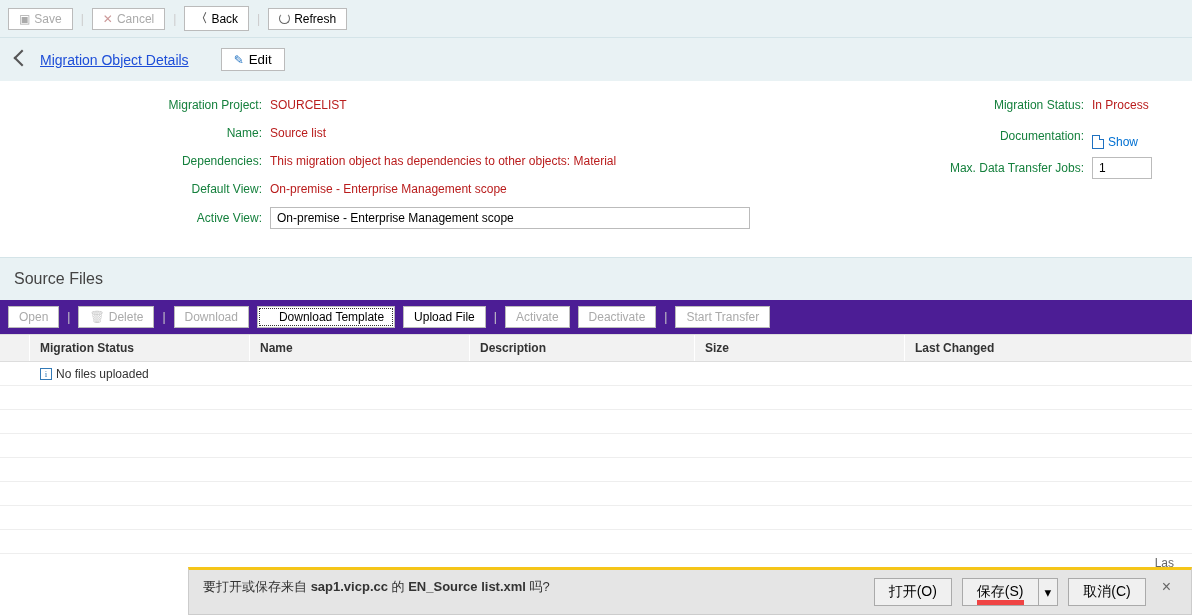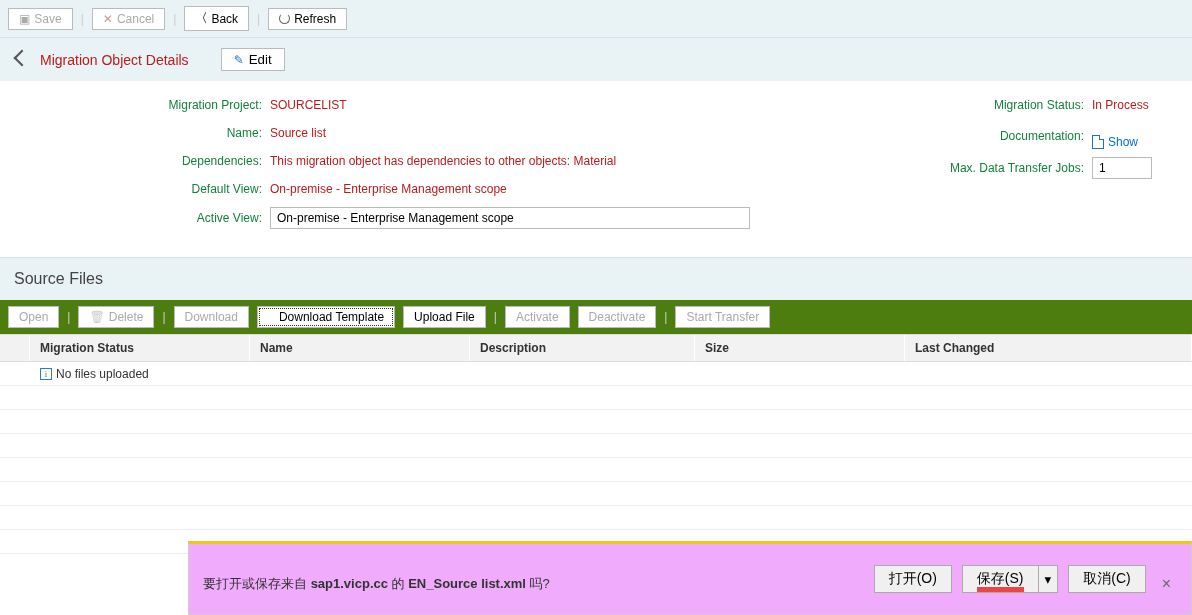--- a/index.html
+++ b/index.html
@@ -3,42 +3,42 @@
 <meta charset="utf-8">
 <style>
   * { box-sizing: border-box; margin: 0; padding: 0; font-family: Arial, sans-serif; }
   body { background: #fff; font-size: 12px; color: #333; overflow: hidden; width: 1192px; height: 615px; position: relative; }
   .toolbar { background: #e9f2f4; padding: 6px 8px; border-bottom: 1px solid #d4e4e8; display: flex; align-items: center; gap: 8px; }
   .tbtn { background: #fff; border: 1px solid #bbb; padding: 3px 10px; font-size: 12px; cursor: pointer; display: inline-flex; align-items: center; gap: 4px; }
   .tbtn.disabled { color: #aaa; cursor: default; }
   .tsep { color: #ccc; }
   .section-bar { background: #e9f2f4; padding: 10px 12px; display: flex; align-items: center; gap: 12px; }
   .chev { display: inline-block; width: 12px; height: 12px; transform: rotate(45deg); border-bottom: 2px solid #555; border-left: 2px solid #555; margin-left: 4px; margin-top: -4px; }
-  .sec-title { font-size: 14px; color: #b91c1c; }
+  .sec-title { font-size: 14px; color: #1d4ed8; text-decoration: underline; }
   .editbtn { margin-left: 20px; background: #fff; border: 1px solid #bbb; padding: 3px 12px; display: inline-flex; align-items: center; gap: 5px; cursor: pointer; }
   .details { background: #fff; padding: 14px 20px 20px 90px; display: flex; justify-content: space-between; }
   .dleft, .dright { }
   .drow { display: flex; align-items: center; margin-bottom: 8px; min-height: 20px; }
   .dlbl { width: 180px; text-align: right; color: #15803d; font-size: 12px; padding-right: 8px; }
   .dlbl::after { content: ":"; }
   .dval { font-size: 12px; color: #b91c1c; }
   .dinput { border: 1px solid #bbb; padding: 3px 6px; font-size: 12px; width: 480px; }
   .dinput-sm { border: 1px solid #bbb; padding: 3px 6px; font-size: 12px; width: 60px; }
   .linkblue { color: #0070d2; cursor: pointer; display: inline-flex; align-items: center; gap: 4px; margin-top: 12px; }
   .src-head { background: #e9f2f4; padding: 12px 14px; font-size: 16px; color: #444; border-top: 1px solid #d4e4e8; }
-  .src-toolbar { background: #4d7c0f; padding: 6px 8px; display: flex; align-items: center; gap: 8px; border-bottom: 1px solid #ddd; }
+  .src-toolbar { background: #4c1d95; padding: 6px 8px; display: flex; align-items: center; gap: 8px; border-bottom: 1px solid #ddd; }
   .table { width: 100%; }
   .thead { display: flex; background: #f2f2f2; border-bottom: 1px solid #ddd; }
   .th { padding: 6px 10px; font-size: 12px; font-weight: bold; color: #333; border-right: 1px solid #fff; }
   .w-sel { width: 30px; }
   .w-ms { width: 220px; } .w-nm { width: 220px; } .w-de { width: 225px; } .w-sz { width: 210px; } .w-lb { width: 210px; } .w-lc { flex: 1; }
   .trow { display: flex; border-bottom: 1px solid #eee; height: 24px; align-items: center; }
   .td { padding: 4px 10px; font-size: 12px; }
   .info-icon { display: inline-block; width: 12px; height: 12px; border: 1px solid #337ab7; color: #337ab7; font-size: 9px; text-align: center; line-height: 11px; margin-right: 4px; font-family: serif; }
-  .downloadbar { position: absolute; left: 188px; right: 0; bottom: 0; background: #f0abfc; border-top: 3px solid #f5c518; display: flex; align-items: flex-end; padding: 21px 14px; gap: 10px; border-left: 1px solid #ccc; border-right: 1px solid #ccc; border-bottom: 1px solid #ccc; }
+  .downloadbar { position: absolute; left: 188px; right: 0; bottom: 0; background: #e5e5e5; border-top: 3px solid #f5c518; display: flex; align-items: flex-start; padding: 8px 14px; gap: 10px; border-left: 1px solid #ccc; border-right: 1px solid #ccc; border-bottom: 1px solid #ccc; }
   .downloadbar .msg { flex: 1; font-size: 13px; }
   .downloadbar .msg b { font-weight: bold; }
   .dlbtn { background: #f0f0f0; border: 1px solid #aaa; padding: 4px 14px; font-size: 14px; cursor: pointer; }
   .splitbtn { display: inline-flex; }
   .splitbtn .dlbtn { border-right: none; }
   .splitbtn .drop { border: 1px solid #aaa; background: #f0f0f0; padding: 4px 6px; cursor: pointer; }
   .save-underline { border-bottom: 5px solid #ef4444; padding-bottom: 1px; }
   .closex { color: #666; font-size: 16px; cursor: pointer; padding: 0 6px; }
   .pencil { color: #1e70c0; font-size: 12px; }
   .doc-icon { display: inline-block; width: 12px; height: 14px; border: 1px solid #1e70c0; position: relative; }

